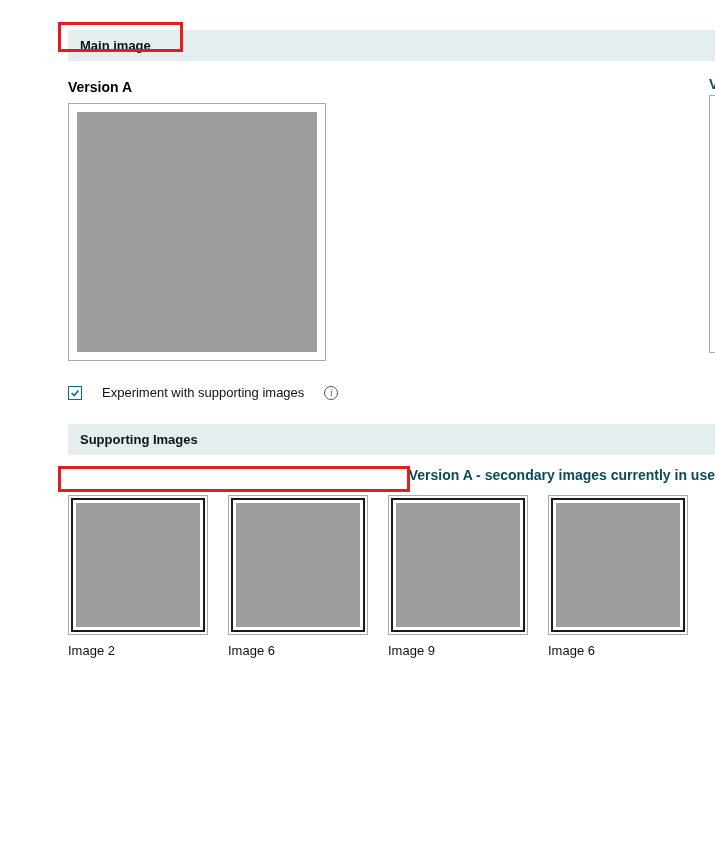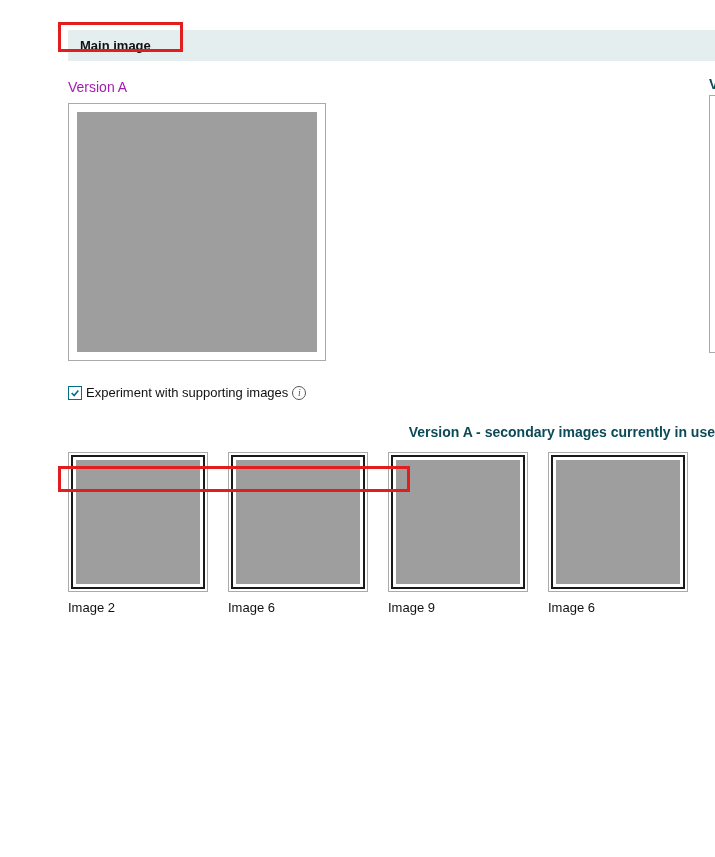--- a/index.html
+++ b/index.html
@@ -46,22 +46,22 @@
       border: 3px solid #e11d1d;
       left: 58px;
       top: 466px;
       width: 352px;
       height: 26px;
       pointer-events: none;
       z-index: 10;
     }
     .version-label {
       font-size: 14px;
-      font-weight: normal;
-      color: #a21caf;
+      font-weight: bold;
+      color: #000000;
       margin-bottom: 8px;
     }
     .version-label-clip {
       position: absolute;
       right: 0;
       top: 76px;
       font-size: 14px;
       font-weight: bold;
       color: #0b4a57;
       width: 6px;
@@ -91,21 +91,21 @@
       width: 6px;
       height: 258px;
       border-left: 1px solid #aaa;
       border-top: 1px solid #aaa;
       border-bottom: 1px solid #aaa;
       background: #fff;
     }
     .checkbox-row {
       display: flex;
       align-items: center;
-      gap: 4px;
+      gap: 20px;
       margin-bottom: 24px;
       font-size: 13px;
       color: #111;
     }
     .checkbox {
       width: 14px;
       height: 14px;
       border: 1px solid #007185;
       display: flex;
       align-items: center;
@@ -199,20 +199,23 @@
   <div class="checkbox-row">
     <div class="checkbox">
       <svg viewBox="0 0 12 12">
         <path d="M2 6 L5 9 L10 3" stroke="#007185" stroke-width="2" fill="none"></path>
       </svg>
     </div>
     <span>Experiment with supporting images</span>
     <div class="info-icon">i</div>
   </div>
 
+  <div class="section-header supporting-header">
+    <span>Supporting Images</span>
+  </div>
 
   <div class="subsection-title">Version A - secondary images currently in use</div>
 
   <div class="image-grid">
     <div class="image-item">
       <div class="thumb-frame">
         <div class="thumb-border"></div>
         <div class="thumb-placeholder"></div>
       </div>
       <div class="thumb-label">Image 2</div>

